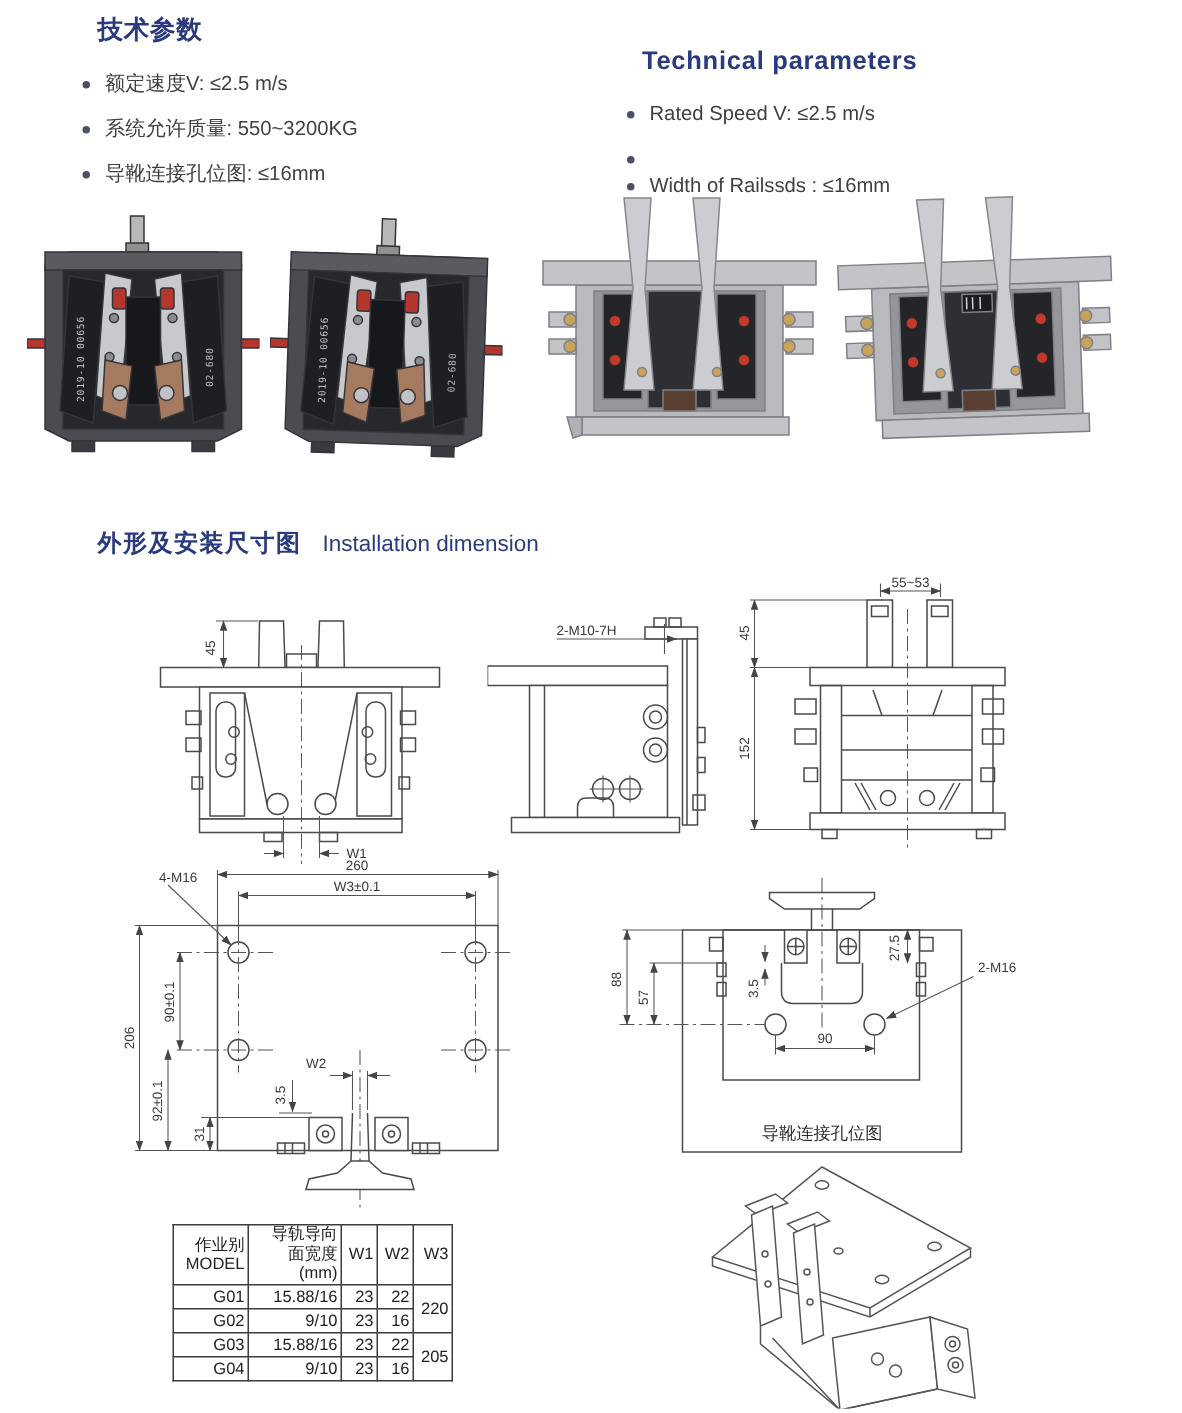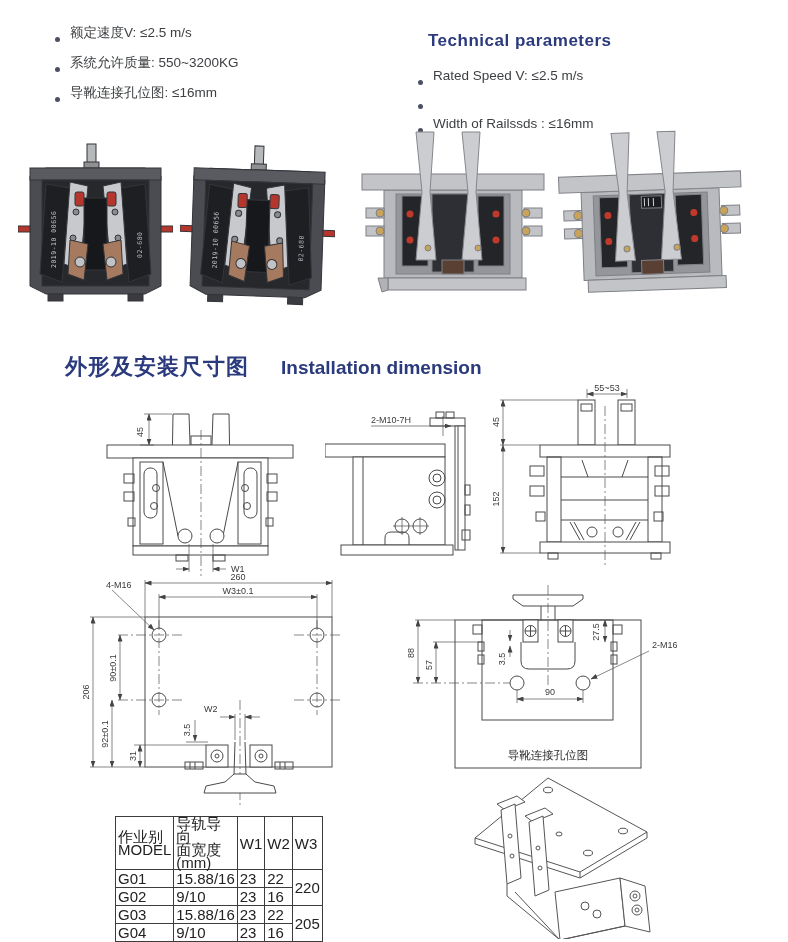--- a/index.html
+++ b/index.html
@@ -5,44 +5,45 @@
   :root{ }
   *{margin:0;padding:0;box-sizing:border-box;}
   body{
     width:788px;height:942px;background:#ffffff;position:relative;overflow:hidden;
     font-family:"Liberation Sans","DejaVu Sans",sans-serif;
     color:var(--text,#3E4043);
   }
   .abs{position:absolute;}
   h2.sec{font-size:17px;font-weight:700;color:var(--accent,#2A3A7C);letter-spacing:.5px;}
   ul.spec{list-style:none;}
-  ul.spec li{display:flex;align-items:center;font-size:13.5px;line-height:30px;color:var(--text,#3E4043);}
+  ul.spec li{display:flex;align-items:flex-start;font-size:13.5px;line-height:30px;color:var(--text,#3E4043);}
   ul.spec li .dot{width:5px;height:5px;border-radius:50%;background:#4a4f63;margin:13px 10px 0 0;flex:0 0 auto;}
-  .install-h .zh{font-size:22px;font-weight:700;color:var(--accent,#2A3A7C);letter-spacing:1px;text-align:center;}
-  .install-h .en{font-size:19px;font-weight:700;color:var(--accent,#2A3A7C);margin-left:32px;}
+  .install-h .zh{font-size:16px;font-weight:700;color:var(--accent,#2A3A7C);letter-spacing:1px;text-align:center;}
+  .install-h .en{font-size:15px;font-weight:400;color:var(--accent,#2A3A7C);margin-left:14px;}
   svg text.dim{font-size:9px;fill:#3a3a3a;font-family:"Liberation Sans","DejaVu Sans",sans-serif;}
   svg text.cap{font-size:11.5px;fill:#2e2e2e;font-family:"Liberation Sans","DejaVu Sans",sans-serif;}
   svg text.mark{font-size:6.5px;letter-spacing:.5px;font-family:"DejaVu Sans Mono","Liberation Mono",monospace;}
-  table.model{border-collapse:collapse;font-size:15px;color:#222;text-align:left;}
+  table.model{border-collapse:collapse;font-size:11px;color:#222;text-align:right;}
   table.model th,table.model td{border:1px solid #3c3c3c;padding:0 2px;font-weight:400;}
   table.model th{height:32px;line-height:13px;}
   table.model td{height:16px;}
 </style>
 </head>
 <body style="--accent: #2A3A7C; --text: #3E4043; --line: #4A4A4B; --photo-red: #B5362C;">
 
 <svg width="0" height="0" style="position:absolute">
   <defs>
     <marker id="ah" markerUnits="userSpaceOnUse" markerWidth="7" markerHeight="5" refX="6.5" refY="2.5" orient="auto-start-reverse">
       <path d="M0,0 L7,2.5 L0,5 Z" fill="#444"></path>
     </marker>
   </defs>
 </svg>
 
 <section class="abs" style="left:65px;top:8px;width:330px;">
+  <h2 class="sec">技术参数</h2>
   <ul class="spec" style="margin:10px 0 0 -10px;">
     <li>
         <span class="dot"></span>
         <span>额定速度V: ≤2.5 m/s</span>
       </li>
     <li>
         <span class="dot"></span>
         <span>系统允许质量: 550~3200KG</span>
       </li>
     <li>

